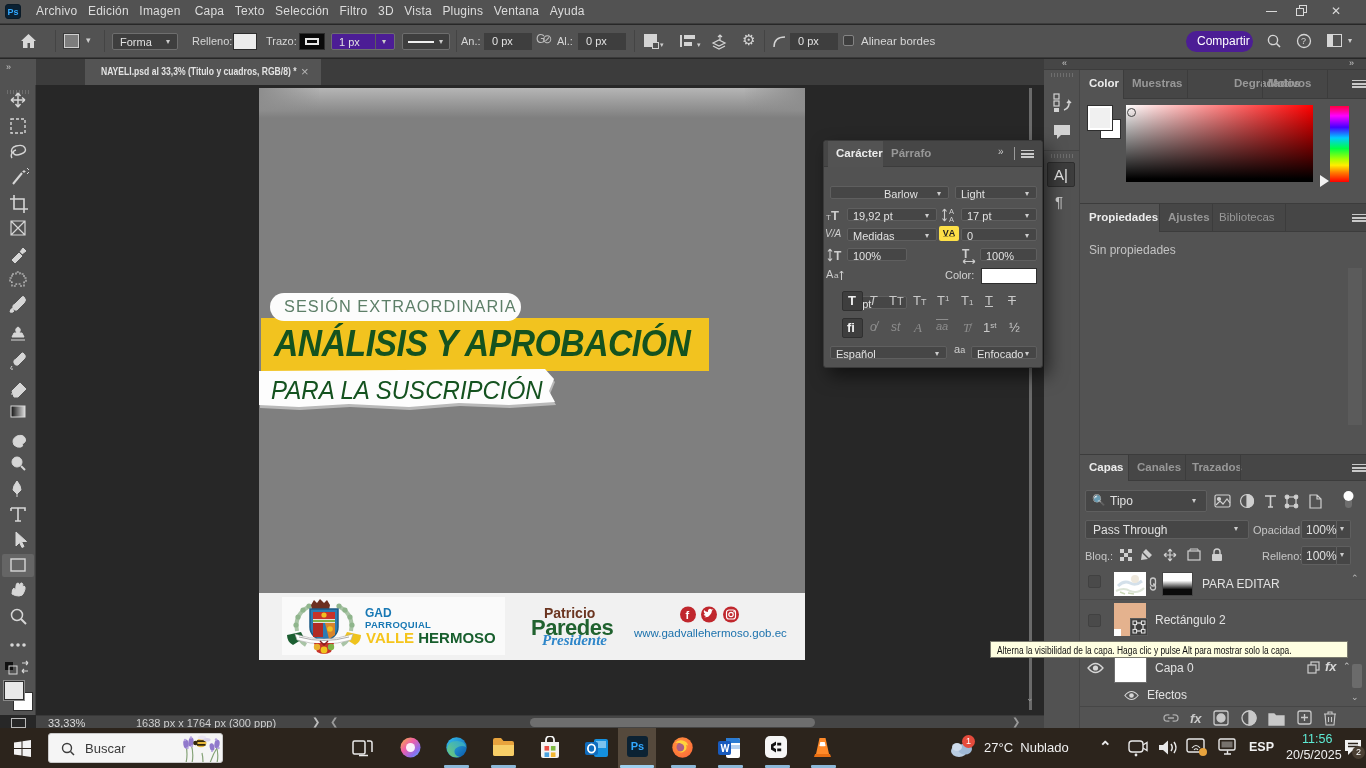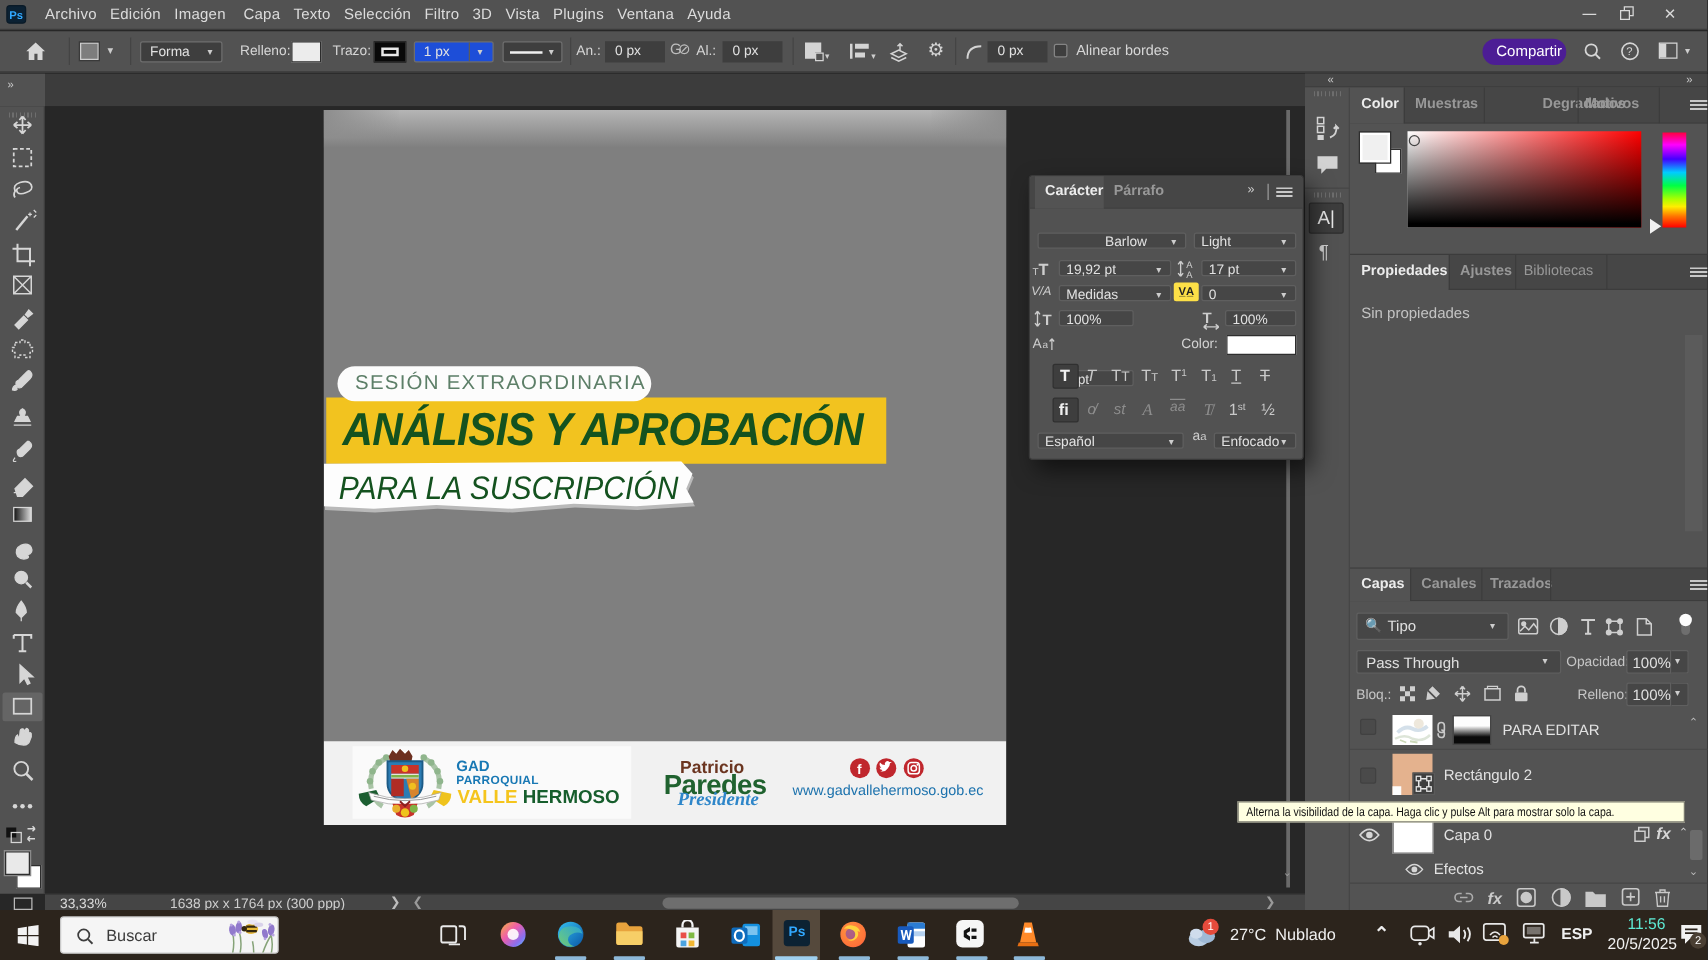--- a/index.html
+++ b/index.html
@@ -39,21 +39,21 @@
       <div class="abs txt" style="left:53px;top:3px;font-size:8px;color:#cdcdcd;">▾</div>
     </div>
 
     <div class="abs txt" style="left:192px;top:10px;font-size:11px;color:#d6d6d6;">Relleno:</div>
     <div class="abs" style="left:233px;top:8px;width:24px;height:17px;background:#ececec;border:1px solid #2c2c2c;"></div>
     <div class="abs txt" style="left:266px;top:10px;font-size:11px;color:#d6d6d6;">Trazo:</div>
     <div class="abs" style="left:299px;top:8px;width:26px;height:17px;background:#090909;border:1px solid #2c2c2c;">
       <div class="abs" style="left:5px;top:4px;width:14px;height:7px;border:2px solid #e8e8e8;"></div>
     </div>
 
-    <div class="abs" style="left:331px;top:8px;width:64px;height:17px;background:#1d4ed8;border:1px solid #6e6e6e;border-radius:2px;">
+    <div class="abs" style="left:331px;top:8px;width:64px;height:17px;background:#4c1d95;border:1px solid #6e6e6e;border-radius:2px;">
       <div class="abs txt" style="left:7px;top:2px;font-size:11px;color:#e2e2e2;">1 px</div>
       <div class="abs" style="left:43px;top:0px;width:1px;height:15px;background:#5c5c5c;"></div>
       <div class="abs txt" style="left:50px;top:3px;font-size:8px;color:#cdcdcd;">▾</div>
     </div>
 
     <div class="abs" style="left:402px;top:8px;width:48px;height:17px;background:#3e3e3e;border:1px solid #6e6e6e;border-radius:2px;">
       <div class="abs" style="left:5px;top:7px;width:26px;height:2px;background:#efefef;"></div>
       <div class="abs txt" style="left:36px;top:3px;font-size:8px;color:#cdcdcd;">▾</div>
     </div>
     <div class="abs" style="left:456px;top:5px;width:1px;height:22px;background:#444;"></div>
@@ -106,20 +106,24 @@
         <text x="5" y="11" font-size="9" fill="#d6d6d6" font-family="Liberation Sans">?</text>
       </svg>
     <div class="abs" style="left:1327px;top:9px;width:15px;height:13px;border:1px solid #d6d6d6;">
       <div class="abs" style="left:0;top:0;width:5px;height:11px;background:#d6d6d6;"></div>
     </div>
     <div class="abs txt" style="left:1348px;top:11px;font-size:8px;color:#cdcdcd;">▾</div>
   </div>
 
   <div class="abs" id="tabrow" style="left:0;top:59px;width:1366px;height:26px;background:#3c3c3c;">
     <div class="abs" style="left:0;top:0;width:36px;height:26px;background:#525252;color:#c9c9c9;font-size:9px;padding:3px 0 0 6px;">»</div>
+    <div class="abs" style="left:85px;top:0;width:236px;height:26px;background:#545454;">
+      <div class="abs txt" style="left:16px;top:6px;font-size:11px;font-weight:bold;color:#e3e3e3;transform:scaleX(0.78);transform-origin:left;">NAYELI.psd al 33,3% (Titulo y cuadros, RGB/8) *</div>
+      <div class="abs" style="left:216px;top:5px;font-size:13px;color:#b5b5b5;">×</div>
+    </div>
   </div>
 
   <div class="abs" id="toolbar" style="left:0;top:85px;width:36px;height:630px;background:#525252;border-right:1px solid #3e3e3e;">
 
     <div class="abs" style="left:7px;top:5px;width:22px;height:4px;background:repeating-linear-gradient(90deg,#6e6e6e 0 1px,transparent 1px 3px);"></div>
 
     <div class="abs" style="left:2px;top:469px;width:32px;height:23px;background:#656565;border-radius:2px;"></div>
     <svg class="abs" style="left:0;top:0;" width="36" height="630" viewBox="0 0 36 630">
       <g stroke="#d6d6d6" fill="none" stroke-width="1.4">
 

